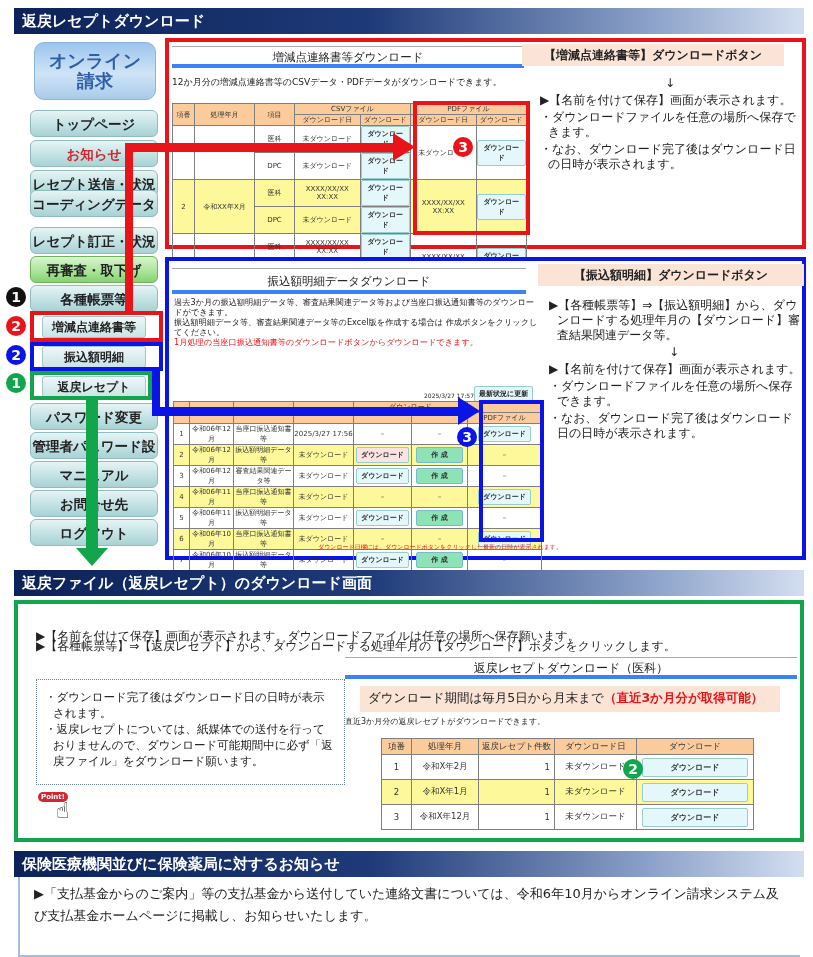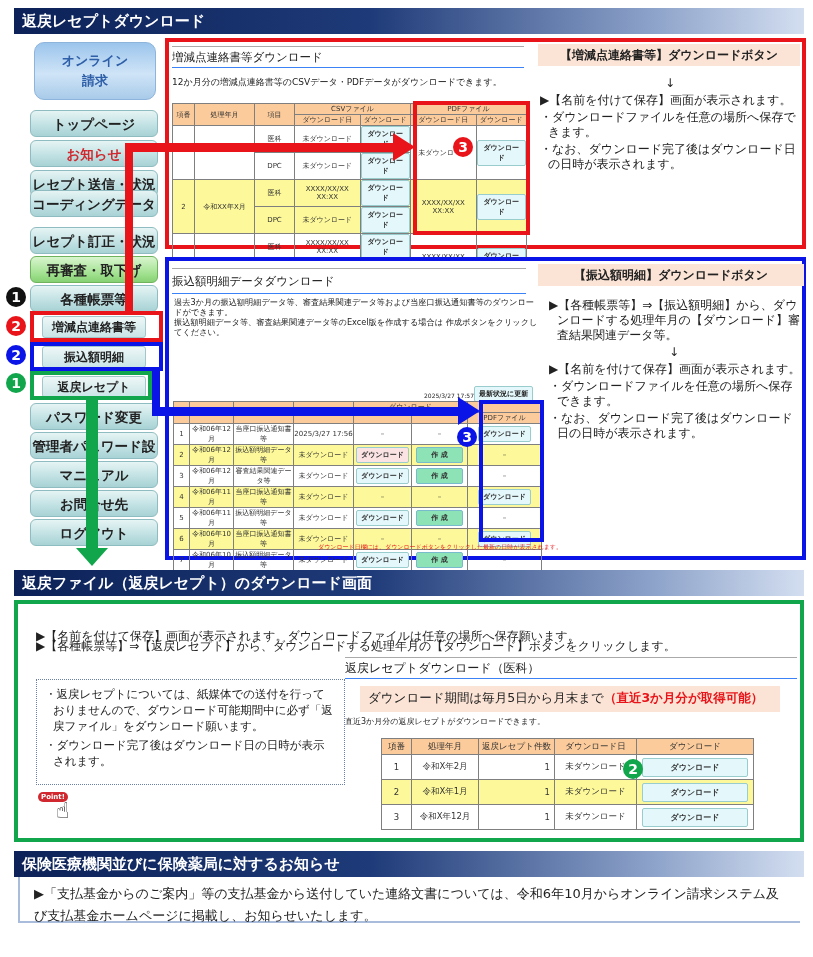--- a/index.html
+++ b/index.html
@@ -1,27 +1,27 @@
 <!DOCTYPE html>
 <html><head>
 <meta charset="utf-8">
 <style>
 *{box-sizing:border-box;margin:0;padding:0}
 body{width:813px;height:957px;background:#fff;font-family:"DejaVu Sans","Liberation Sans",sans-serif;color:#222;position:relative;overflow:hidden;font-size:11px}
 .band{position:absolute;left:14px;width:790px;height:26px;color:#fff;font-weight:bold;font-size:15px;line-height:26px;padding-left:8px;background:linear-gradient(90deg,#0c2258 0%,#1e3a78 45%,#8aa0c8 80%,#d3def0 100%)}
 .logo{position:absolute;left:34px;top:42px;width:122px;height:58px;border-radius:10px;background:linear-gradient(180deg,#9cc5ec 0%,#cfe4f7 55%,#a9cbe9 100%);border:1px solid #8db4db;text-align:center;color:#2e5fa8;font-weight:bold;font-size:19px;line-height:20px;padding-top:8px}
-.logo span{display:block;font-size:13px}
+.logo span{display:block;font-size:18px}
 .nav{position:absolute;left:30px;width:128px;height:27px;border-radius:6px;background:linear-gradient(180deg,#e6f4f4 0%,#bfe0e2 60%,#a8d2d5 100%);border:1px solid #8fbcc0;text-align:center;font-weight:bold;font-size:13.5px;line-height:26px;color:#222}
 .nav.red{color:#d0282e}
 .nav.green{background:linear-gradient(180deg,#d9f5cf 0%,#9fe08d 70%,#86d072 100%);border-color:#6fb35d}
 .sub{position:absolute;left:42px;width:104px;height:22px;background:linear-gradient(180deg,#eef7f7,#c9e4e6);border:1px solid #a2c6c9;border-radius:3px;text-align:center;font-weight:bold;font-size:12px;line-height:20px}
 .num{position:absolute;width:20px;height:20px;border-radius:50%;color:#fff;font-weight:bold;font-size:14px;text-align:center;line-height:20px}
 
 .panel{position:absolute;background:#fff}
-.ptitle{position:absolute;font-size:11.5px;text-align:left;border-top:1px solid #aaa;border-bottom:1px solid #3b82f6}
+.ptitle{position:absolute;font-size:11.5px;text-align:center;border-top:1px solid #aaa;border-bottom:4px solid #3b82f6}
 table{border-collapse:collapse;position:absolute;font-size:7px;color:#333}
 td,th{border:1px solid #7f7f7f;text-align:center;font-weight:normal;padding:0}
 th{background:#fccb9b}
 .yel td{background:#fdf99a}
 .btn{display:inline-block;background:#e4f8fc;border:1px solid #9cc;border-radius:2px;font-weight:bold;font-size:7px;padding:2px 4px}
 .btn.pink{background:#fbe3e3}
 .btn.mk{background:#8de3b6;border-color:#7bc;padding:2px 14px}
 .callhead{position:absolute;background:#fbe4d6;font-weight:bold;font-size:12px;text-align:center;line-height:22px}
 .calltext{position:absolute;font-size:12px;line-height:15px}
 .calltext p{margin-bottom:2px}
@@ -127,33 +127,34 @@
       </tr>
 </tbody>
   </table>
 <div class="hb" style="left:413px;top:101px;width:117px;height:134px;border:4px solid #e8141a"></div>
 
 <div class="hb" style="left:125px;top:143px;width:8px;height:170px;background:#e8141a"></div>
 <div class="hb" style="left:125px;top:143px;width:270px;height:9px;background:#e8141a"></div>
 <div class="hb" style="left:393px;top:133px;width:0;height:0;border-top:14px solid transparent;border-bottom:14px solid transparent;border-left:22px solid #e8141a"></div>
 <div class="num" style="left:453px;top:137px;background:#e8141a">3</div>
 
-<div class="callhead" style="left:538px;top:44px;width:262px">【増減点連絡書等】ダウンロードボタン</div>
+<div class="callhead" style="left:522px;top:44px;width:262px">【増減点連絡書等】ダウンロードボタン</div>
 <div class="calltext" style="left:536px;top:76px;width:268px">
   <p class="arr">↓</p>
   <p class="ind">▶【名前を付けて保存】画面が表示されます。</p>
   <p class="ind">・ダウンロードファイルを任意の場所へ保存できます。</p>
   <p class="ind">・なお、ダウンロード完了後はダウンロード日の日時が表示されます。</p>
 </div>
 
 <div class="panel" style="left:165px;top:257px;width:641px;height:303px;border:4px solid #0a14e6"></div>
 <div class="ptitle" style="left:172px;top:268px;width:354px;height:26px;line-height:24px">振込額明細データダウンロード</div>
 <div style="position:absolute;left:174px;top:297px;width:368px;font-size:8.2px;line-height:10px">
   <div>過去3か月の振込額明細データ等、審査結果関連データ等および当座口振込通知書等のダウンロードができます。</div>
   <div>振込額明細データ等、審査結果関連データ等のExcel版を作成する場合は 作成ボタンをクリックしてください。</div>
+  <div style="color:#e8141a">1月処理の当座口振込通知書等のダウンロードボタンからダウンロードできます。</div>
 </div>
 <div style="position:absolute;left:424px;top:392px;font-size:6px">2025/3/27 17:57 現在</div>
 <span class="btn" style="position:absolute;left:474px;top:386px;font-size:7px">最新状況に更新</span>
 <table style="left:173px;top:401px;width:369px;height:138px">
   <tbody>
       <tr style="height:10px">
         <th style="width:16px"></th>
         <th style="width:44px"></th>
         <th style="width:60px"></th>
         <th style="width:60px"></th>
@@ -254,22 +255,22 @@
 <div class="hb" style="left:86px;top:400px;width:12px;height:150px;background:#11a64b"></div>
 <div class="hb" style="left:76px;top:548px;width:0;height:0;border-left:16px solid transparent;border-right:16px solid transparent;border-top:18px solid #11a64b"></div>
 
 <div class="band" style="top:570px">返戻ファイル（返戻レセプト）のダウンロード画面</div>
 
 <div class="panel" style="left:14px;top:600px;width:790px;height:242px;border:4px solid #11a64b"></div>
 <div class="txtbox" style="left:36px;top:638px">▶【各種帳票等】⇒【返戻レセプト】から、ダウンロードする処理年月の【ダウンロード】ボタンをクリックします。</div>
 <div class="txtbox" style="left:36px;top:628px">▶【名前を付けて保存】画面が表示されます。ダウンロードファイルは任意の場所へ保存願います。</div>
 
 <div style="position:absolute;left:36px;top:679px;width:309px;height:106px;border:1px dotted #6a7fa8;padding:6px 8px;font-size:11.5px;line-height:16px">
+  <div style="padding-left:8px;text-indent:-8px;margin-top:3px">・ダウンロード完了後はダウンロード日の日時が表示されます。</div>
   <div style="padding-left:8px;text-indent:-8px">・返戻レセプトについては、紙媒体での送付を行っておりませんので、ダウンロード可能期間中に必ず「返戻ファイル」をダウンロード願います。</div>
-  <div style="padding-left:8px;text-indent:-8px;margin-top:3px">・ダウンロード完了後はダウンロード日の日時が表示されます。</div>
 </div>
 <div style="position:absolute;left:38px;top:792px;background:#d0282e;color:#fff;font-size:7px;font-weight:bold;border-radius:6px;padding:1px 3px">Point!</div>
 <div style="position:absolute;left:56px;top:798px;font-size:22px">☝</div>
 
 <div class="ptitle" style="left:345px;top:657px;width:452px;height:22px;line-height:20px;font-size:12px">返戻レセプトダウンロード（医科）</div>
 <div style="position:absolute;left:360px;top:686px;width:420px;height:26px;background:#fbe4d6;font-size:12.5px;line-height:24px;padding-left:8px">
   <span>ダウンロード期間は毎月5日から月末まで</span><span style="color:#e8141a;font-weight:bold">（直近3か月分が取得可能）</span>
 </div>
 <div style="position:absolute;left:345px;top:716px;width:452px;text-align:left;font-size:8px">直近3か月分の返戻レセプトがダウンロードできます。</div>
 <table style="left:381px;top:738px;width:373px;height:92px;font-size:8.5px">
@@ -300,13 +301,13 @@
         <td>令和X年12月</td>
         <td style="text-align:right;padding-right:4px">1</td>
         <td>未ダウンロード</td>
         <td><span class="btn" style="padding:3px 28px;font-size:8px">ダウンロード</span></td>
       </tr>
 </tbody>
   </table>
 <div class="num" style="left:623px;top:759px;background:#11a64b">2</div>
 
 <div class="band" style="top:851px">保険医療機関並びに保険薬局に対するお知らせ</div>
-<div style="position:absolute;left:18px;top:877px;width:782px;height:46px;border-left:2px solid #a9bcdc;border-bottom:2px solid #a9bcdc;padding:6px 14px;font-size:13px;line-height:22px">▶「支払基金からのご案内」等の支払基金から送付していた連絡文書については、令和6年10月からオンライン請求システム及び支払基金ホームページに掲載し、お知らせいたします。</div>
+<div style="position:absolute;left:18px;top:877px;width:782px;height:80px;border-left:2px solid #a9bcdc;border-bottom:2px solid #a9bcdc;padding:6px 14px;font-size:13px;line-height:22px">▶「支払基金からのご案内」等の支払基金から送付していた連絡文書については、令和6年10月からオンライン請求システム及び支払基金ホームページに掲載し、お知らせいたします。</div>
 
 </body></html>

